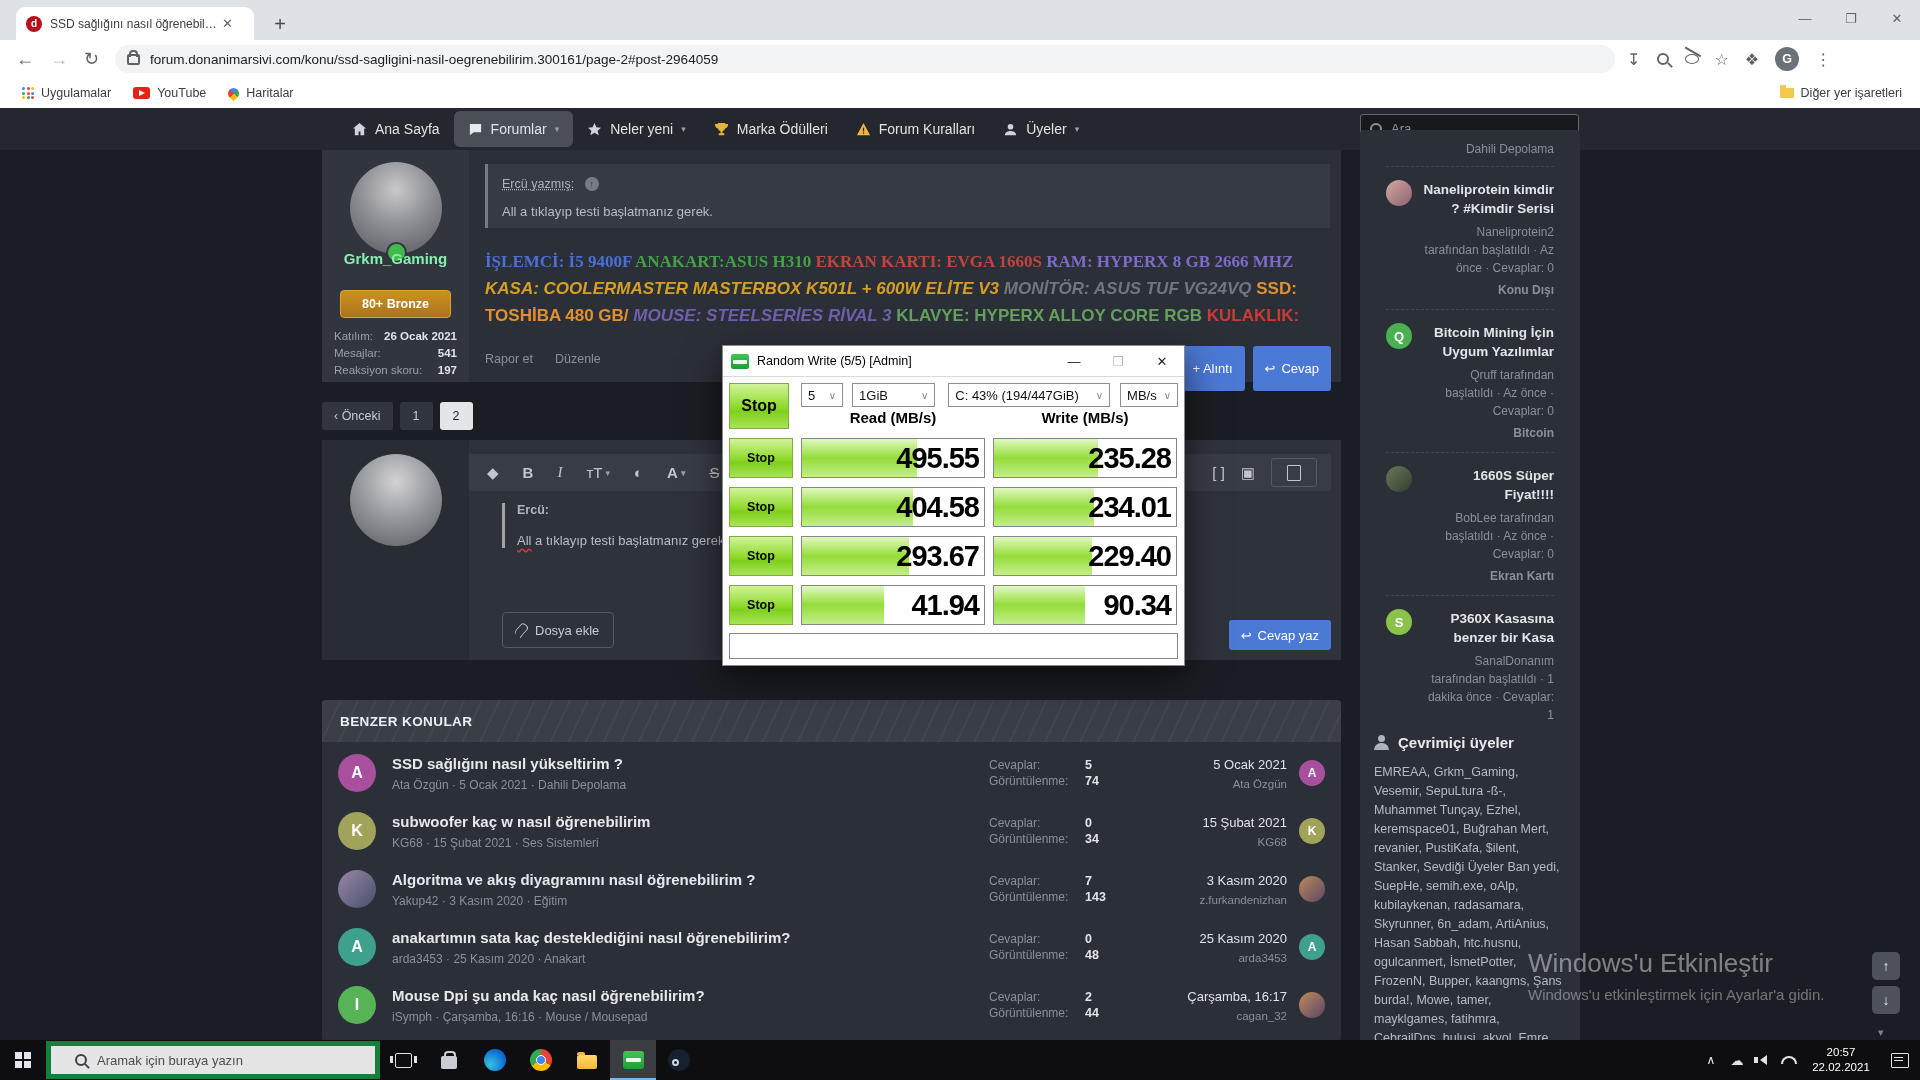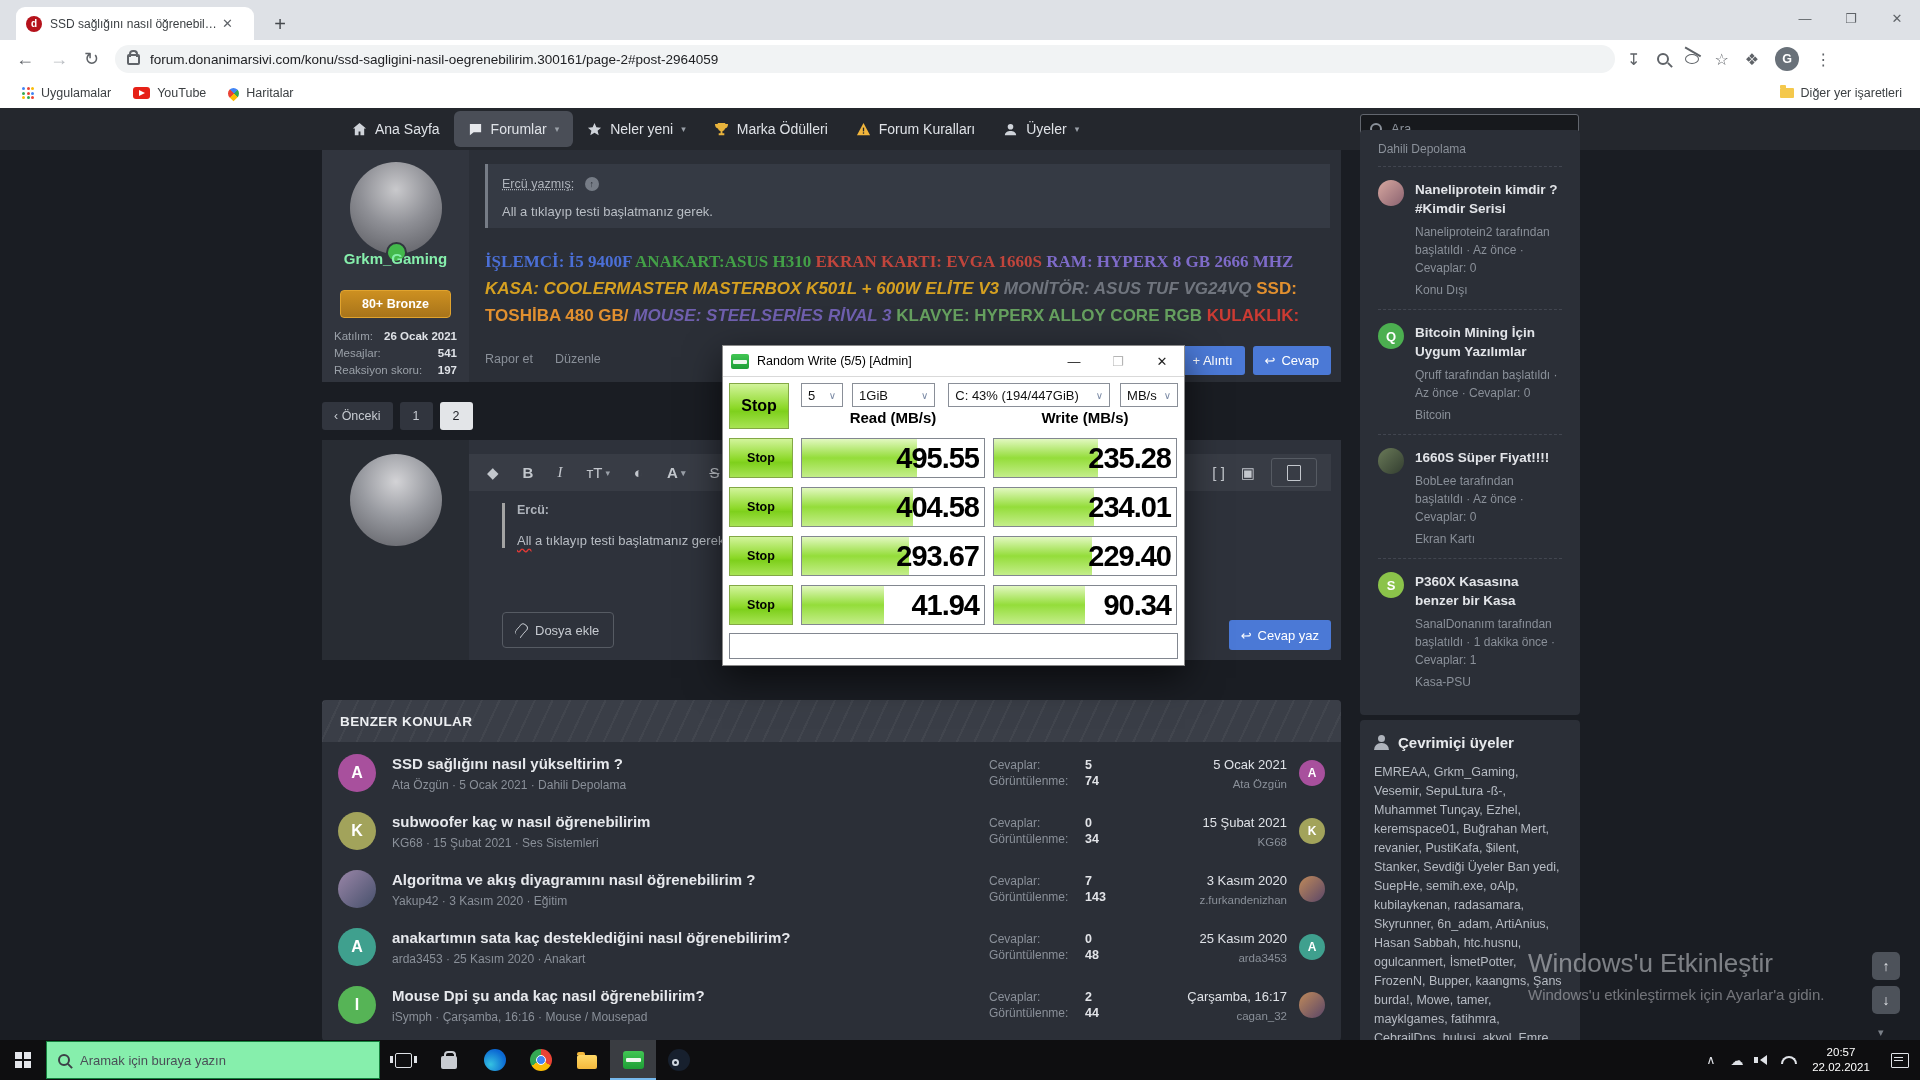--- a/index.html
+++ b/index.html
@@ -60,21 +60,21 @@
   .upcircle{display:inline-flex;width:14px;height:14px;border-radius:50%;background:#767c86;color:#2b2f37;font-size:9px;align-items:center;justify-content:center;margin-left:6px;vertical-align:middle;}
   .pquote-b{margin-top:12px;font-size:13px;color:#b9bec5;}
   .specs{position:absolute;left:163px;top:98px;width:852px;font-size:17px;font-weight:bold;line-height:27px;}
   .sp-serif{font-family:"Liberation Serif",serif;}
   .sp-it{font-style:italic;}
   .sp1{color:#4b6fd6;} .sp2{color:#43a047;} .sp3{color:#c0453c;} .sp4{color:#7e6bc9;}
   .sp5{color:#d5a021;} .sp6{color:#70757e;text-align:right;} .sp7{color:#e2902f;} .sp8{color:#6f5fae;}
   .sp9{color:#66a05f;} .sp10{color:#cc3b33;}
   .pactions{position:absolute;left:163px;top:202px;font-size:12.5px;color:#8a9099;display:flex;gap:22px;}
   .pbtns{position:absolute;right:10px;top:196px;display:flex;gap:8px;}
-  .bluebtn{background:#4b79d6;color:#fff;font-size:13px;border-radius:3px;height:29px;display:flex;align-items:center;padding:0 12px;gap:6px;}
+  .bluebtn{background:#4b79d6;color:#fff;font-size:13px;border-radius:3px;height:45px;display:flex;align-items:center;padding:0 12px;gap:6px;}
   
   .pager{position:absolute;left:322px;top:294px;display:flex;gap:7px;}
   .pbtn{background:#31353e;color:#c6cad0;font-size:12.5px;height:28px;border-radius:3px;display:flex;align-items:center;justify-content:center;padding:0 12px;}
   .pbtn.num{width:33px;padding:0;}
   .pbtn.active{background:#e3e5e8;color:#1d2025;}
   
   .editcard{position:absolute;left:322px;top:332px;width:1019px;height:220px;background:#2e323b;}
   .editor-left{position:absolute;left:0;top:0;width:147px;height:220px;background:#282c33;}
   .edavatar{position:absolute;left:28px;top:14px;width:92px;height:92px;border-radius:50%;background:radial-gradient(circle at 50% 30%,#d3d3d6 0%,#989aa0 45%,#5a5b61 100%);}
   .etoolbar{position:absolute;left:147px;top:14px;width:862px;height:37px;background:#383c45;display:flex;align-items:center;gap:24px;padding-left:18px;box-sizing:border-box;color:#c3c7cd;font-size:15px;}
@@ -105,29 +105,29 @@
   .rstats{width:168px;font-size:12px;color:#8a9099;flex:none;}
   .sline{display:flex;margin:2px 0;}
   .slabel{width:96px;}
   .sval{font-weight:bold;color:#e2e4e8;font-size:12.5px;}
   .rright{width:130px;text-align:right;flex:none;}
   .rdate{font-size:13px;color:#dfe2e7;}
   .ruser{font-size:11.5px;color:#8a9099;margin-top:6px;white-space:nowrap;}
   .rav2{width:26px;height:26px;border-radius:50%;margin-left:12px;flex:none;color:#fff;font-size:12px;font-weight:bold;display:flex;align-items:center;justify-content:center;}
   .rav2.photo{background:linear-gradient(135deg,#c08a5a,#5a4668);}
   
-  .stopics{position:absolute;left:1360px;top:22px;width:220px;background:#2b2f37;border-radius:4px;padding:8px 18px 14px;box-sizing:border-box;}
+  .stopics{position:absolute;left:1360px;top:22px;width:220px;background:#2b2f37;border-radius:4px;padding:8px 26px 14px;box-sizing:border-box;text-align:right;}
   .spartial{font-size:12px;color:#8a9099;padding:4px 0 10px;}
   .sitem{padding:13px 0 10px;border-top:1px dashed #424650;display:flex;gap:11px;}
   .savatar{width:26px;height:26px;border-radius:50%;flex:none;color:#fff;font-size:13px;font-weight:bold;display:flex;align-items:center;justify-content:center;}
   .savatar.photo1{background:linear-gradient(135deg,#d8a8a0,#8a6270);}
   .savatar.photo2{background:linear-gradient(135deg,#6a7a58,#323d30);}
   .scontent{flex:1;font-size:12px;color:#8a9099;line-height:18px;}
   .stitle{font-size:13.5px;font-weight:bold;color:#e2e4e8;line-height:19px;margin-bottom:5px;}
-  .scat{margin-top:4px;}
+  .scat{margin-top:4px;font-weight:bold;}
   .online{position:absolute;left:1360px;top:612px;width:220px;background:#2b2f37;border-radius:4px;padding:14px 0 0;box-sizing:border-box;}
   .ohead{display:flex;align-items:center;gap:9px;font-size:15px;font-weight:bold;color:#e8eaed;padding:0 14px;margin-bottom:12px;}
   .onames{font-size:12.5px;line-height:19px;color:#b6bbc3;padding:0 14px;}
   .fstats{position:absolute;left:1360px;top:952px;width:220px;height:110px;background:#2b2f37;border-radius:4px 4px 0 0;padding:14px;box-sizing:border-box;overflow:hidden;}
   .pieico{width:15px;height:15px;border-radius:50%;background:conic-gradient(#6b7077 0 90deg,#d8dadf 90deg 360deg);}
   .personico{width:15px;height:15px;position:relative;}
   .personico:before{content:"";position:absolute;left:4px;top:0;width:7px;height:7px;border-radius:50%;background:#aeb3bb;}
   .personico:after{content:"";position:absolute;left:0;top:8px;width:15px;height:7px;border-radius:7px 7px 0 0;background:#aeb3bb;}
   
   .wm{position:absolute;left:1528px;top:948px;color:rgba(235,237,240,.48);z-index:60;}
@@ -158,21 +158,21 @@
   .stopsm{width:64px;background:linear-gradient(180deg,#d2f49b 0%,#8bd826 55%,#7ed01c 62%,#a8e455 100%);border:1px solid #83a845;box-sizing:border-box;display:flex;align-items:center;justify-content:center;font-weight:bold;font-size:12.5px;color:#000;}
   .bar{width:184px;margin-left:8px;border:1px solid #828790;position:relative;background:#fff;box-sizing:border-box;}
   .fill{position:absolute;left:0;top:0;bottom:0;background:linear-gradient(180deg,#e2f8c0 0%,#94dd3a 50%,#c4ee8a 100%);}
   .bval{position:absolute;right:5px;top:50%;transform:translateY(-50%);font-weight:bold;font-size:29px;letter-spacing:-1px;color:#000;}
   .cfield{margin-top:8px;height:24px;border:1px solid #828790;background:#fff;}
   
   .taskbar{position:absolute;left:0;top:1040px;width:1920px;height:40px;background:#0e0e10;display:flex;align-items:center;z-index:90;}
   .start{width:46px;height:40px;display:flex;align-items:center;justify-content:center;}
   .winlogo{display:grid;grid-template-columns:7px 7px;grid-gap:1.5px;transform:skewY(0deg);}
   .winlogo i{width:7px;height:7px;background:#e4e6eb;}
-  .tsearch{width:334px;height:38px;background:#86efac;border:1px solid #15803d;display:flex;align-items:center;gap:10px;padding:0 11px;box-sizing:border-box;font-size:13px;color:#4a4f57;}
+  .tsearch{width:334px;height:38px;background:#e5e5e5;border:5px solid #15803d;display:flex;align-items:center;gap:10px;padding:0 24px;box-sizing:border-box;font-size:13px;color:#4a4f57;}
   .magd{width:8px;height:8px;border:2px solid #3c4046;border-radius:50%;position:relative;flex:none;}
   .magd:after{content:"";position:absolute;width:6px;height:2px;background:#3c4046;transform:rotate(45deg);left:7px;top:9px;}
   .ticon{width:46px;height:40px;display:flex;align-items:center;justify-content:center;position:relative;}
   .ticon.active{background:#3a3d42;box-shadow:inset 0 -2px 0 #76b9ed;}
   .tv{width:15px;height:13px;border:1.6px solid #dfe2e7;border-radius:2px;position:relative;}
   .tv:before{content:"";position:absolute;left:-6px;top:2px;width:3px;height:7px;background:#dfe2e7;}
   .tv:after{content:"";position:absolute;right:-6px;top:2px;width:3px;height:7px;background:#dfe2e7;}
   .bag{width:16px;height:13px;background:#c9ccd2;border-radius:2px;position:relative;margin-top:4px;}
   .bag:before{content:"";position:absolute;left:3px;top:-5px;width:8px;height:5px;border:2px solid #c9ccd2;border-bottom:none;border-radius:4px 4px 0 0;}
   .edge{width:22px;height:22px;border-radius:50%;background:radial-gradient(circle at 30% 70%,#35c1e1,#0b68d3 70%);}

